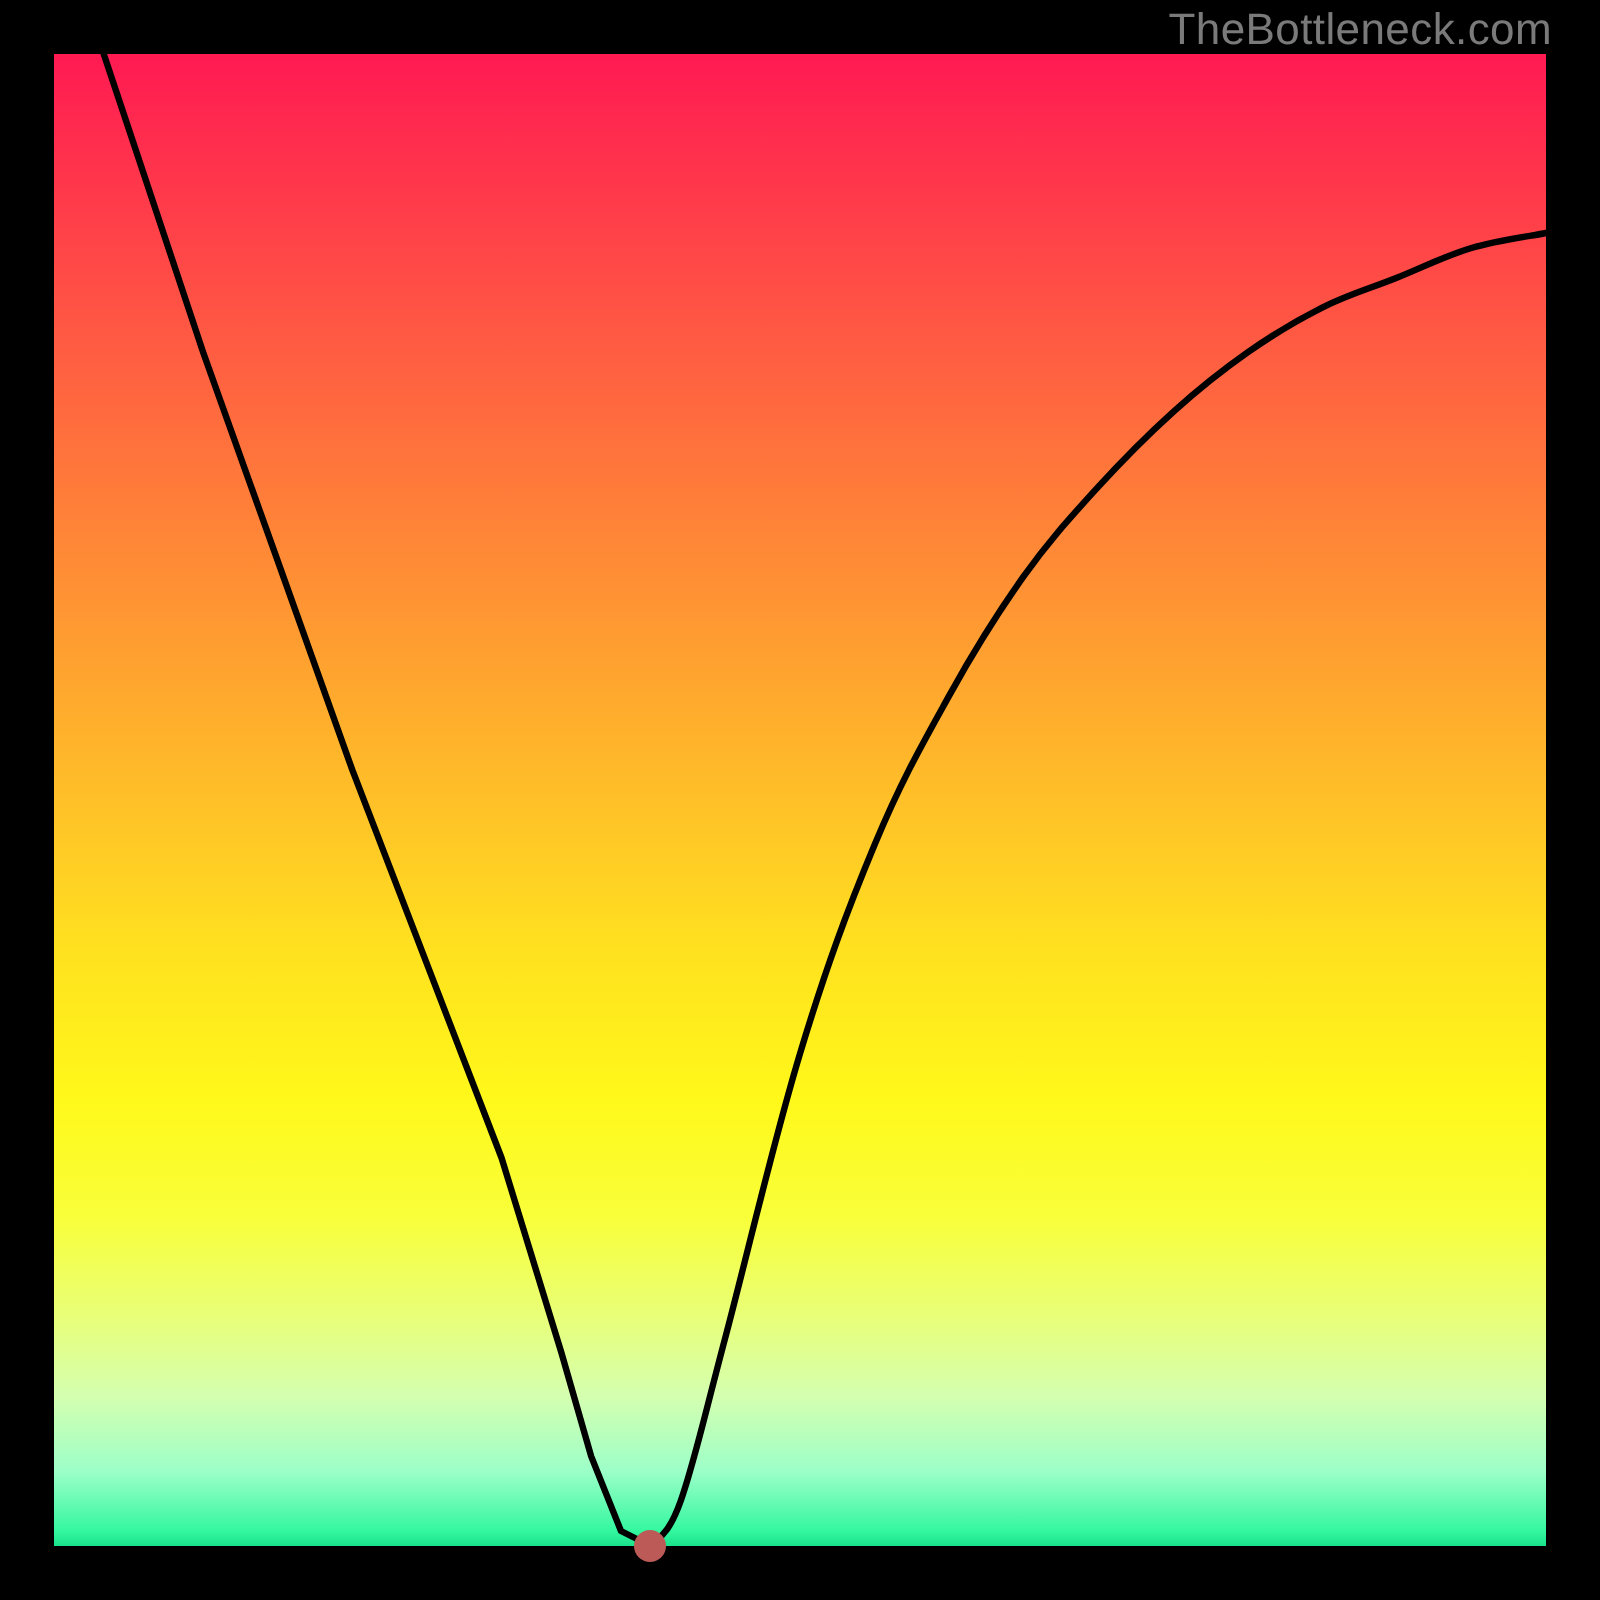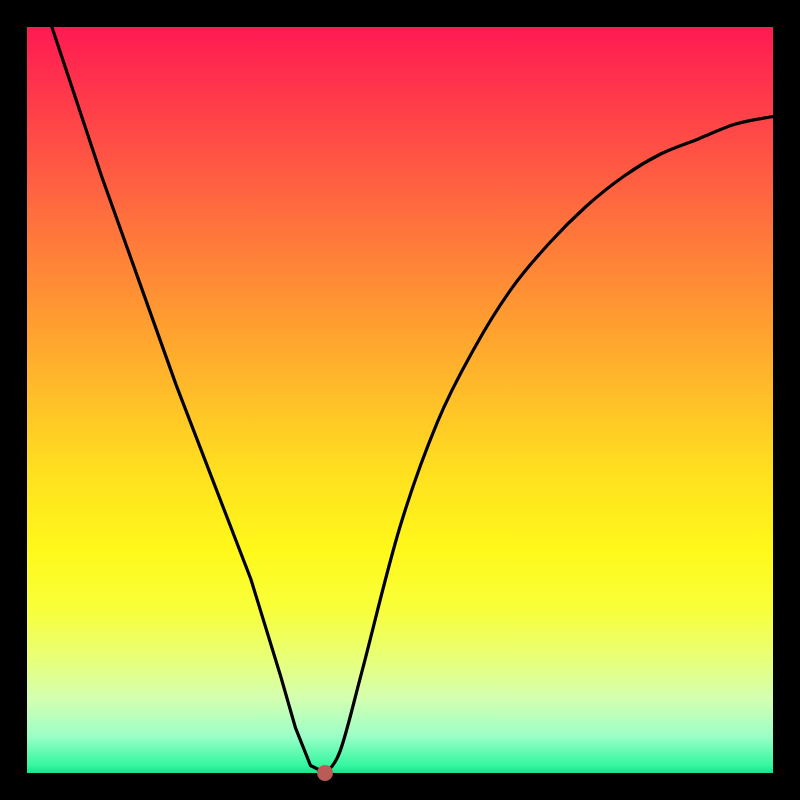--- a/index.html
+++ b/index.html
@@ -63,20 +63,21 @@
     height: 16px;
     border-radius: 50%;
     background: #bb5a56;
     transform: translate(-50%, -50%);
   }
 </style>
 </head>
 <body>
 
 <div class="frame">
+  <div class="watermark">TheBottleneck.com</div>
 
   <div class="plot-area">
     <svg class="curve" viewBox="0 0 746 746" preserveAspectRatio="none">
       <path d="M0.0 -74.6 L37.3 37.3 L74.6 149.2 L111.9 253.6 L149.2 358.1 L186.5 455.1 L223.8 552.0 L253.6 649.0 L268.6 701.2 L283.5 738.5 L298.4 746.0 C301.1 742.0,306.6 742.4,313.3 723.6 C320.0 704.8,325.0 681.8,335.7 641.6 C346.4 601.3,359.6 544.1,373.0 499.8 C386.4 455.5,396.9 427.6,410.3 395.4 C423.7 363.2,434.2 345.0,447.6 320.8 C461.0 296.6,471.5 279.9,484.9 261.1 C498.3 242.3,508.8 231.1,522.2 216.3 C535.6 201.6,546.1 191.1,559.5 179.0 C572.9 167.0,583.4 158.6,596.8 149.2 C610.2 139.8,620.7 133.5,634.1 126.8 C647.5 120.1,658.0 117.3,671.4 111.9 C684.8 106.5,695.3 101.0,708.7 97.0 C722.1 93.0,739.3 90.9,746.0 89.5" fill="none" stroke="#000" stroke-width="3.2" stroke-linecap="round" stroke-linejoin="round"></path>
     </svg>
     <div class="dot" style="left: 298.4px; top: 746px; background: rgb(187, 90, 86);"></div>
   </div>
 </div>
 
 </body></html>

